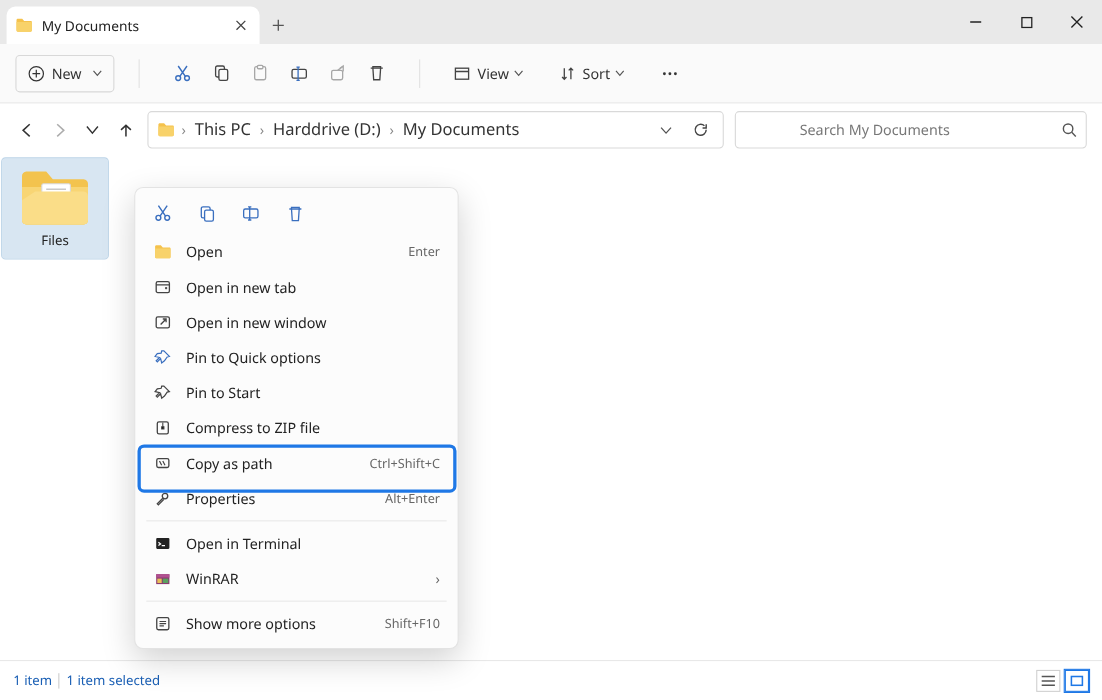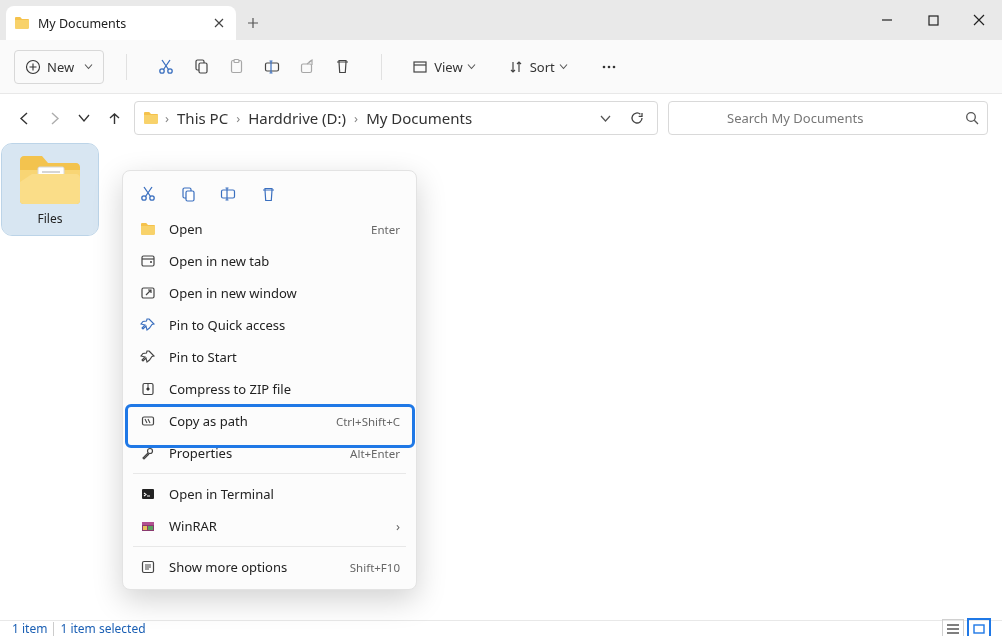--- a/index.html
+++ b/index.html
@@ -52,21 +52,21 @@
   .ctx-row .icn { width:18px; height:18px; display:flex; align-items:center; justify-content:center; color:#333; flex-shrink:0; }
   .ctx-row .txt { flex:1; }
   .ctx-row .short { font-size:11.5px; color:#666; }
   .ctx-row .sub { color:#666; }
   .ctx-quick { display:flex; gap:18px; padding: 6px 8px 8px; }
   .ctx-quick > div { width:22px; height:22px; display:flex; align-items:center; justify-content:center; color:#3a6fbf; }
   .ctx-sep { height:1px; background:#e8e8e8; margin:4px 4px; }
   .ctx-highlight { position:absolute; left:2px; width:290px; height:44px; border:3px solid #1f78e6; border-radius:6px; pointer-events:none; }
 
   
-  .statusbar { height:16px; border-top:1px solid #e8e8e8; display:flex; align-items:center; padding:0 12px; gap:12px; font-size:12px; color:#1a5fb4; }
+  .statusbar { height:36px; border-top:1px solid #e8e8e8; display:flex; align-items:center; padding:0 12px; gap:12px; font-size:12px; color:#1a5fb4; }
   .statusbar .right { margin-left:auto; display:flex; gap:4px; }
   .view-toggle { width:22px; height:20px; border:1px solid #d0d0d0; display:flex; align-items:center; justify-content:center; }
   .view-toggle.active { border-color:#1f78e6; outline:1px solid #1f78e6; }
 
   svg { display:block; }
 </style>
 </head>
 <body>
 
 <div class="titlebar">
@@ -241,21 +241,21 @@
     <span class="sicon">
         <svg width="14" height="14" viewBox="0 0 14 14">
           <circle cx="6" cy="6" r="4.3" fill="none" stroke="#555" stroke-width="1.3"></circle>
           <path d="M9.3 9.3L13 13" stroke="#555" stroke-width="1.3"></path>
         </svg>
       </span>
   </div>
 </div>
 
 <div class="content">
-  <div class="item selected" style="position:absolute; top:2px; left:2px;border-radius:10px;">
+  <div class="item selected" style="position:absolute; top:2px; left:2px;">
     <div class="big-folder">
       <svg viewBox="0 0 72 58" width="72" height="58">
         <path d="M6 10c0-2 1.6-4 4-4h18l6 7h28c2.4 0 4 2 4 4v33c0 2.4-1.6 4-4 4H10c-2.4 0-4-1.6-4-4V10z" fill="#f3c34e"></path>
         <path d="M6 20h60v30c0 2.4-1.6 4-4 4H10c-2.4 0-4-1.6-4-4V20z" fill="#f8d574"></path>
         <rect x="24" y="17" width="26" height="20" rx="1.5" fill="#fff" stroke="#d8d8d8"></rect>
         <path d="M28 22h18M28 26h18M28 30h12" stroke="#c8c8c8" stroke-width="1.5"></path>
         <path d="M6 32l12-8h44c2.4 0 4 2 4 4v22c0 2.4-1.6 4-4 4H10c-2.4 0-4-1.6-4-4V32z" fill="#fadd88"></path>
       </svg>
     </div>
     <span class="lbl">Files</span>
@@ -318,21 +318,21 @@
         </svg>
       </span>
     <span class="txt">Open in new window</span>
   </div>
   <div class="ctx-row">
     <span class="icn">
         <svg width="16" height="16" viewBox="0 0 16 16">
           <path d="M9 2l5 5-2 .5-2.5 3.5L7 13l-1-4-3 3-1-1 3-3-4-1 2-2.5L6.5 4 7 2z" fill="none" stroke="#3a6fbf" stroke-width="1.1"></path>
         </svg>
       </span>
-    <span class="txt">Pin to Quick access</span>
+    <span class="txt">Pin to Quick options</span>
   </div>
   <div class="ctx-row">
     <span class="icn">
         <svg width="16" height="16" viewBox="0 0 16 16">
           <path d="M9 2l5 5-2 .5-2.5 3.5L7 13l-1-4-3 3-1-1 3-3-4-1 2-2.5L6.5 4 7 2z" fill="none" stroke="#444" stroke-width="1.1"></path>
         </svg>
       </span>
     <span class="txt">Pin to Start</span>
   </div>
   <div class="ctx-row">

